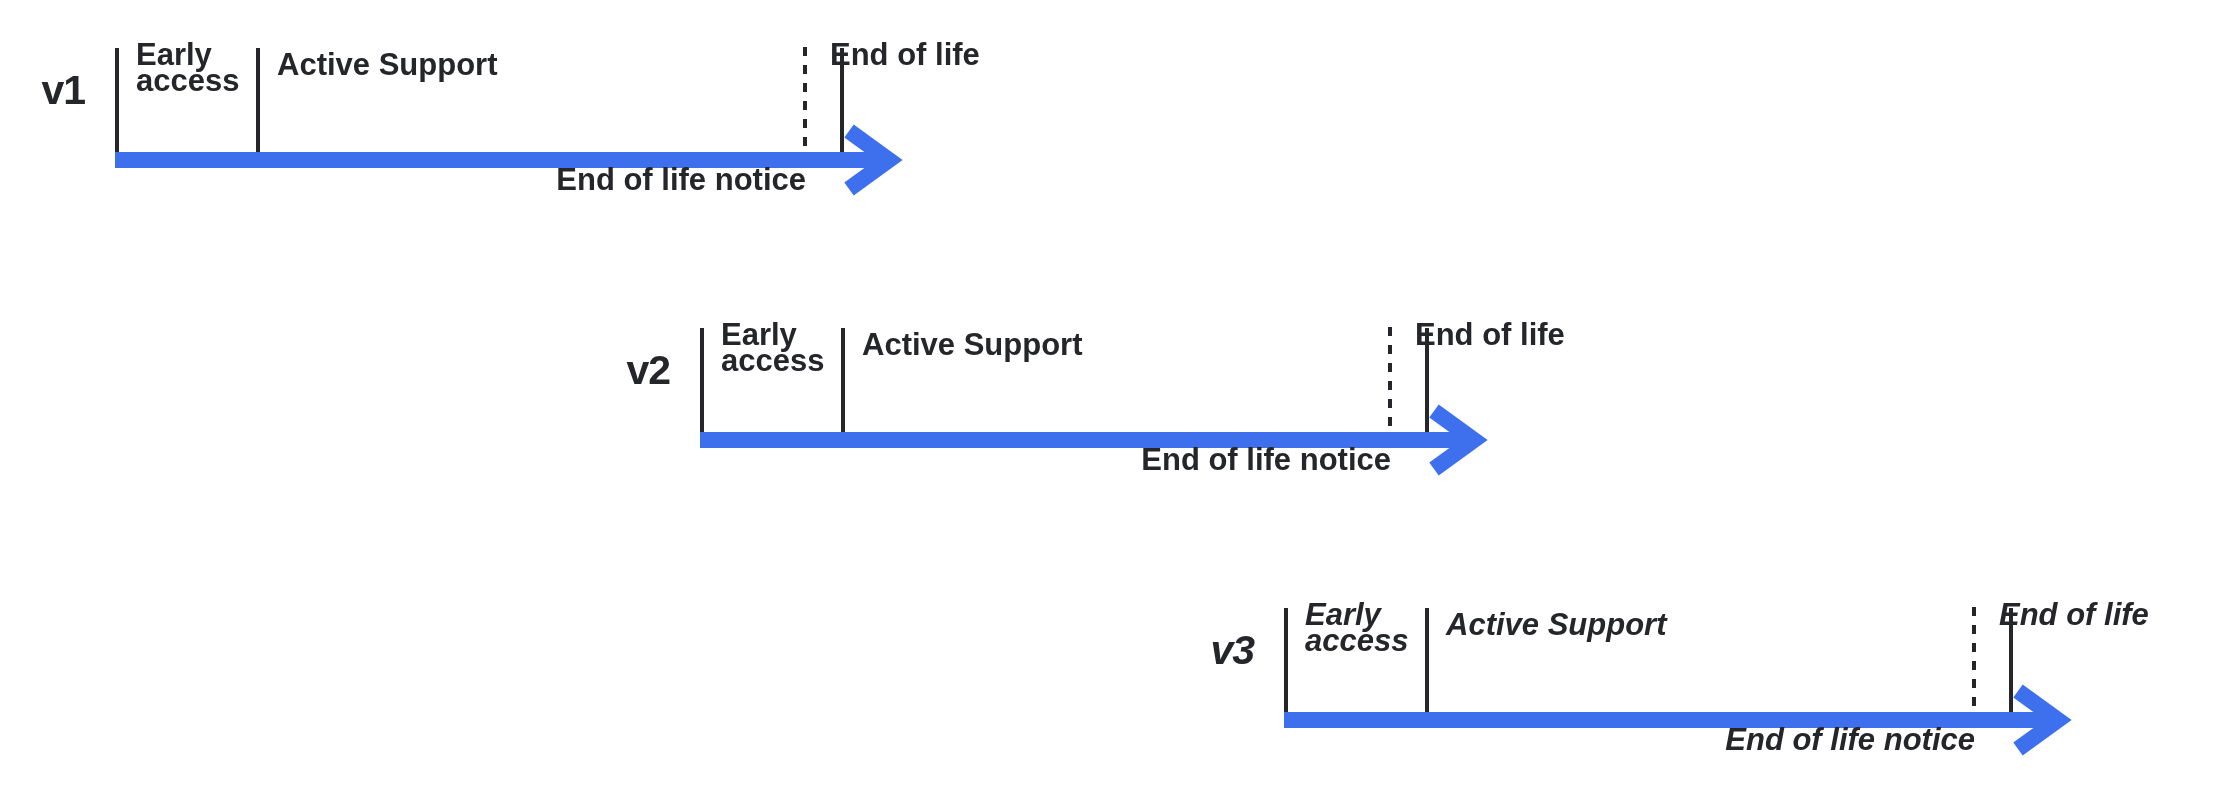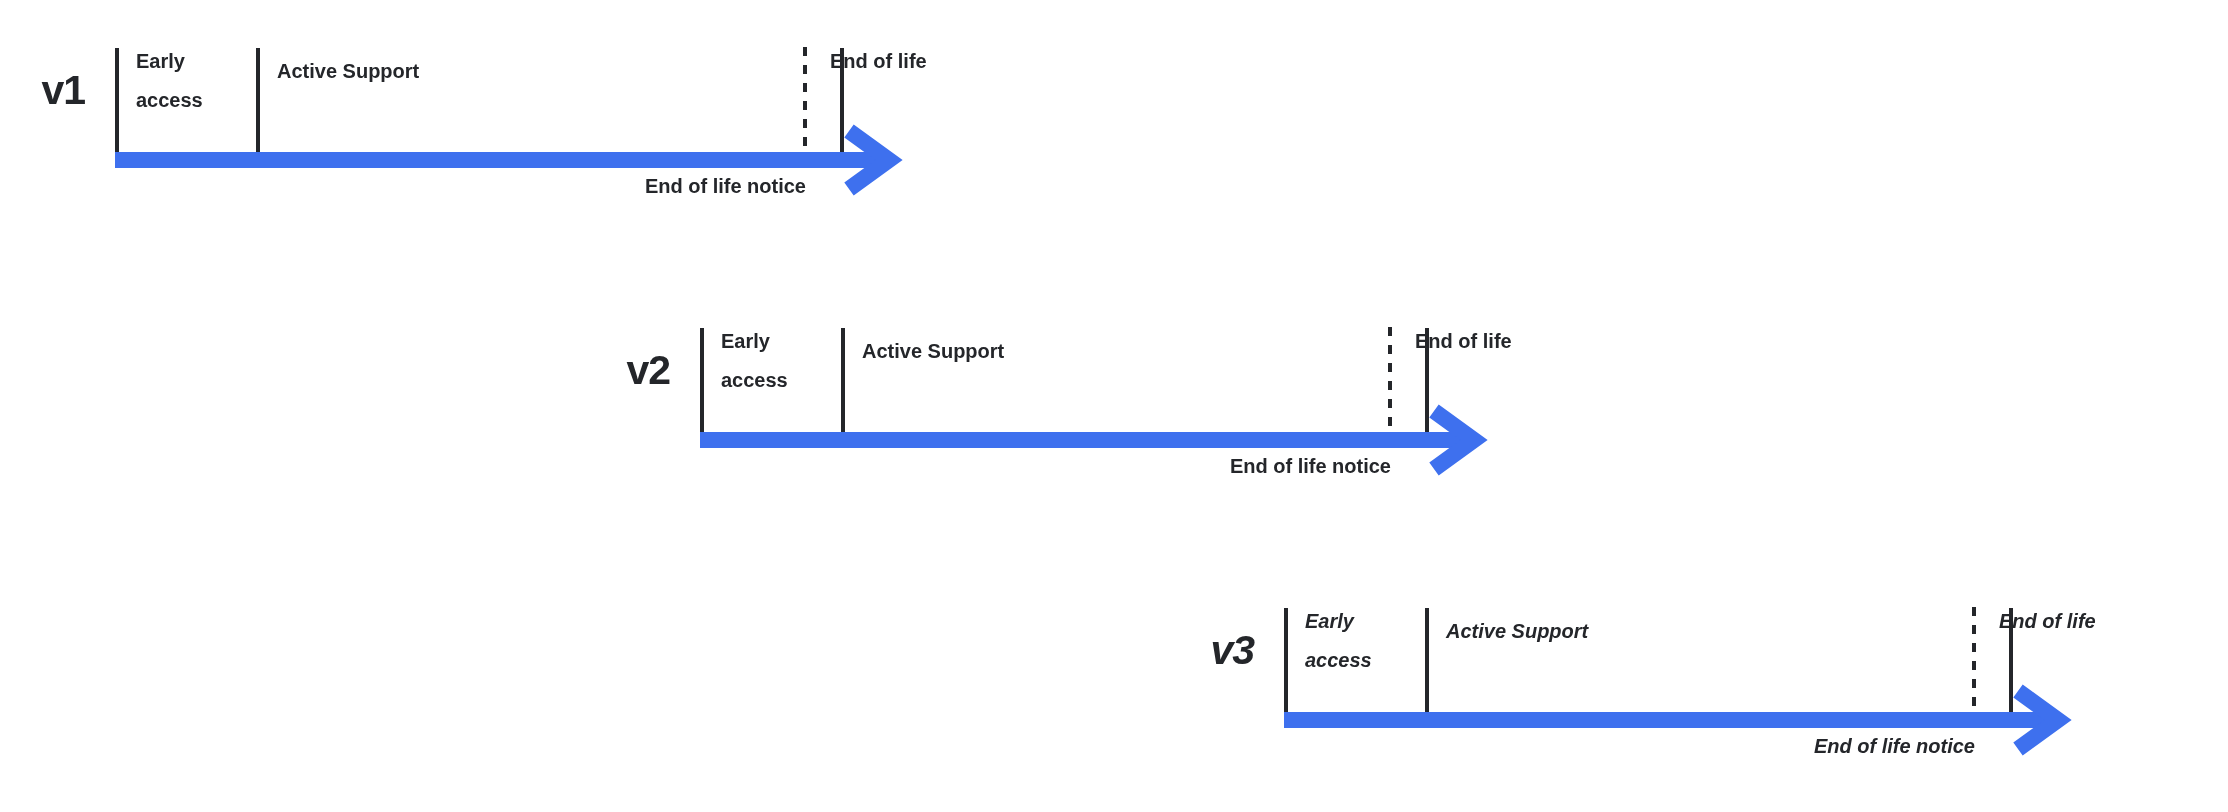--- a/index.html
+++ b/index.html
@@ -47,21 +47,21 @@
   .tick-active { left: 256px; }
   .tick-eol    { left: 840px; }
 
   .dashed {
     position: absolute;
     left: 803px; top: 47px;
     width: 4px; height: 102px;
     background: repeating-linear-gradient(to bottom, var(--ink) 0 9px, transparent 9px 18px);
   }
 
-  .label { position: absolute; font-size: 20px; line-height: 39px; }
+  .label { position: absolute; font-size: 31px; line-height: 26px; }
   .early  { left: 136px; top: 42px; width: 120px; }
   .active { left: 277px; top: 52px; white-space: nowrap; }
   .eol    { left: 830px; top: 42px; white-space: nowrap; }
   .notice {
     left: 456px; top: 167px;
     width: 350px;
     text-align: right;
     white-space: nowrap;
   }
 

